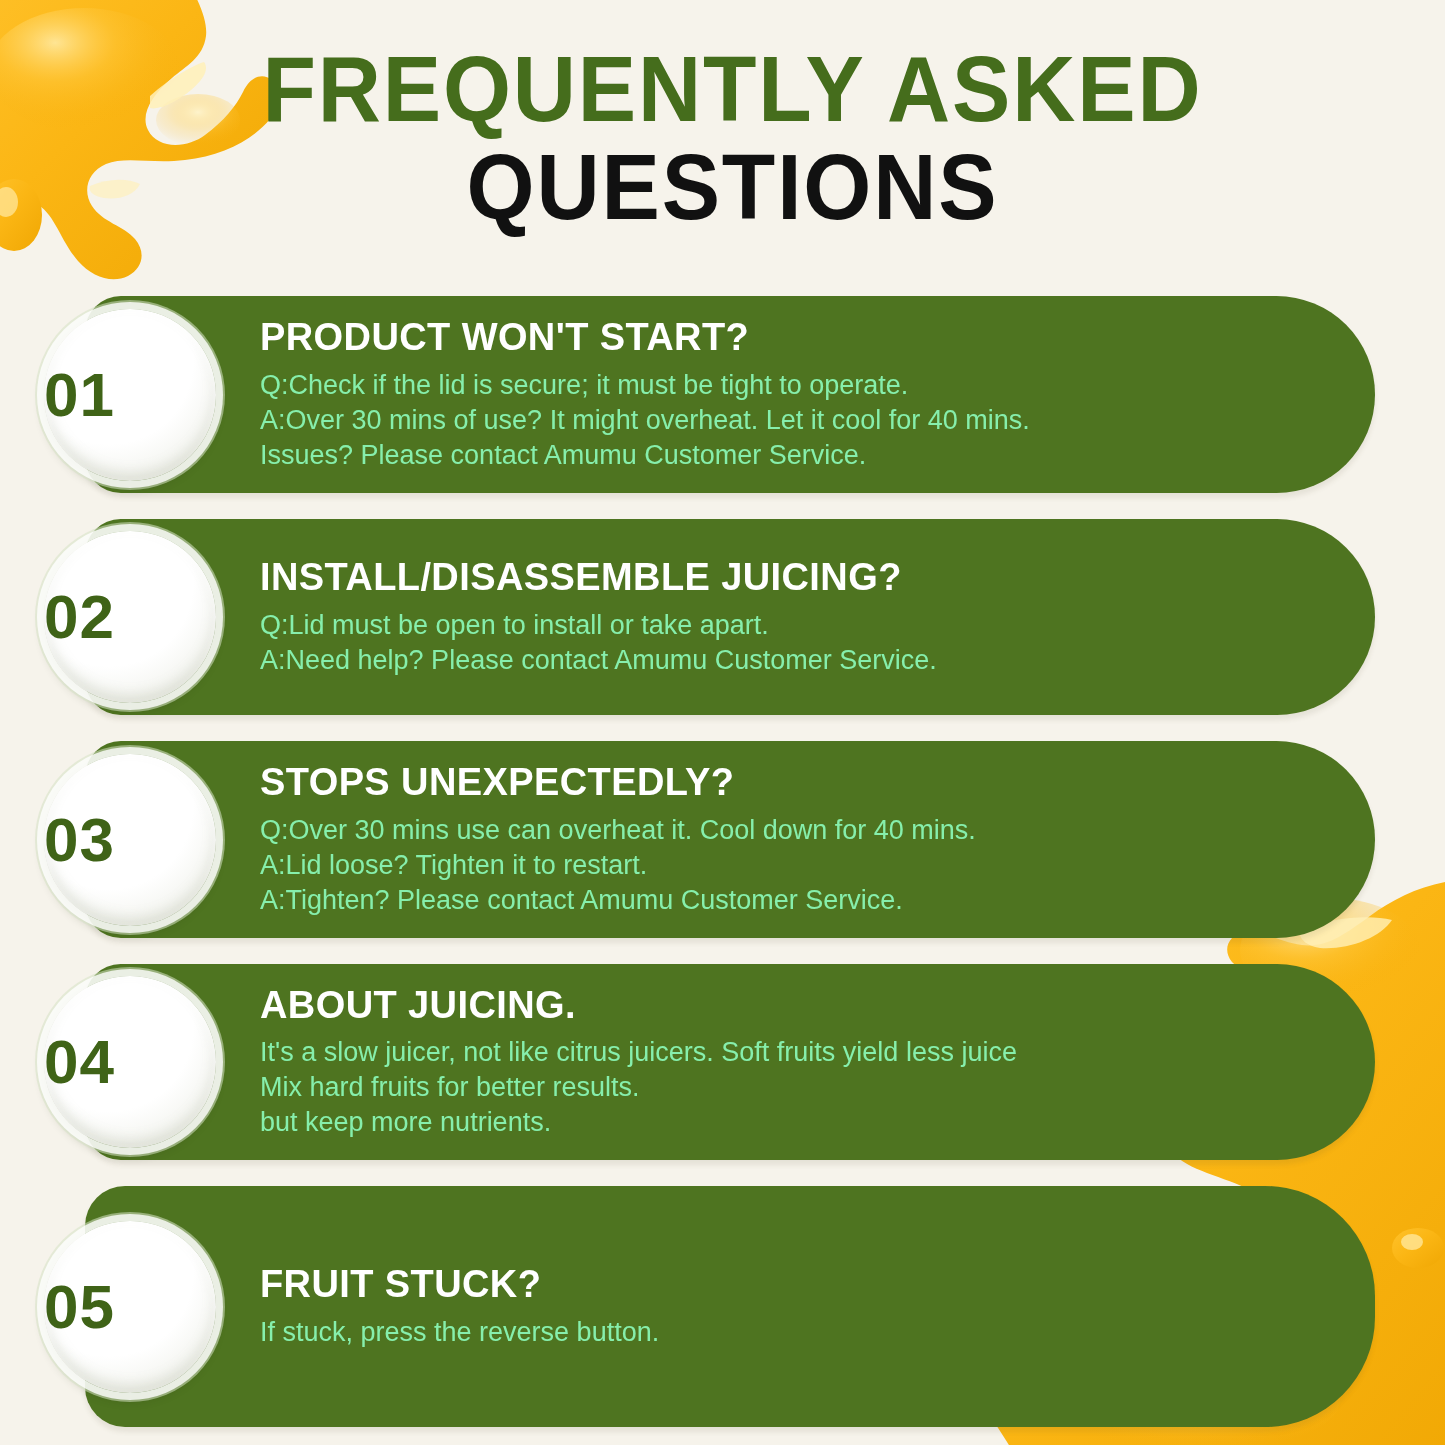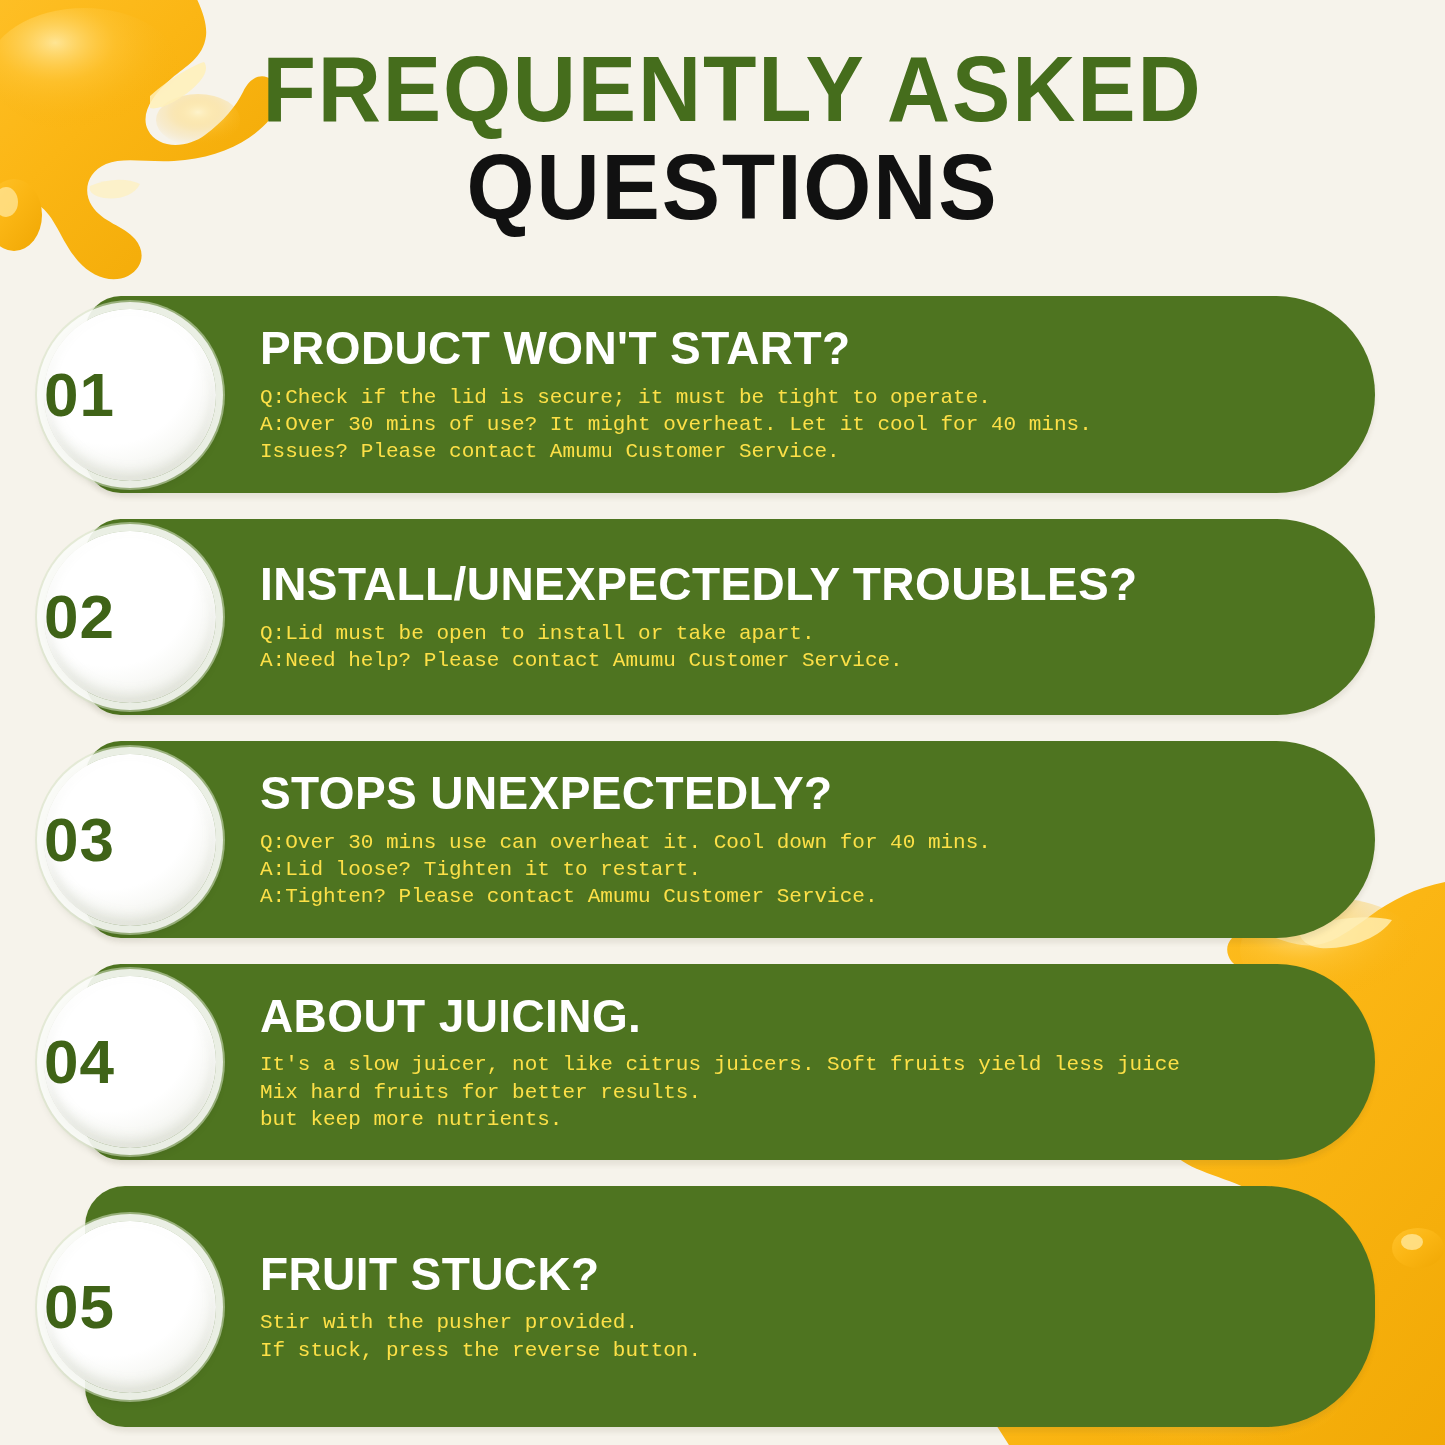--- a/index.html
+++ b/index.html
@@ -123,34 +123,34 @@
   }
 
   
   .card-body {
     position: relative;
     z-index: 2;
     padding-right: 40px;
   }
   .card-title {
     font-family: "Liberation Sans", sans-serif;
-    font-size: 46px;
+    font-size: 38px;
     font-weight: bold;
     color: #FFFFFF;
     letter-spacing: 0.4px;
     line-height: 1.12;
     margin-bottom: 9px;
     white-space: nowrap;
   }
   .card-lines { }
   .card-line {
-    font-family: Liberation Mono, monospace;
-    font-size: 21px;
+    font-family: Liberation Sans, sans-serif;
+    font-size: 27px;
     font-weight: normal;
-    color: #fde047;
+    color: #86efac;
     line-height: 1.30;
     white-space: nowrap;
   }
 </style>
 </head>
 <body>
 
 <div id="page">
 
   <svg class="splash-layer" viewBox="0 0 1445 1445" width="1445" height="1445" aria-hidden="true">
@@ -263,21 +263,21 @@
           <div class="card-line">Issues? Please contact Amumu Customer Service.</div>
         </div>
       </div>
     </div>
 
     <div class="faq-card c2">
       <div class="badge">
         <span class="badge-num">02</span>
       </div>
       <div class="card-body">
-        <div class="card-title">INSTALL/UNEXPECTEDLY TROUBLES?</div>
+        <div class="card-title">INSTALL/DISASSEMBLE JUICING?</div>
         <div class="card-lines">
           <div class="card-line">Q:Lid must be open to install or take apart.</div>
           <div class="card-line">A:Need help? Please contact Amumu Customer Service.</div>
         </div>
       </div>
     </div>
 
     <div class="faq-card c3">
       <div class="badge">
         <span class="badge-num">03</span>
@@ -306,20 +306,19 @@
       </div>
     </div>
 
     <div class="faq-card c5">
       <div class="badge">
         <span class="badge-num">05</span>
       </div>
       <div class="card-body">
         <div class="card-title">FRUIT STUCK?</div>
         <div class="card-lines">
-          <div class="card-line">Stir with the pusher provided.</div>
           <div class="card-line">If stuck, press the reverse button.</div>
         </div>
       </div>
     </div>
 
   </div>
 </div>
 
 </body></html>

